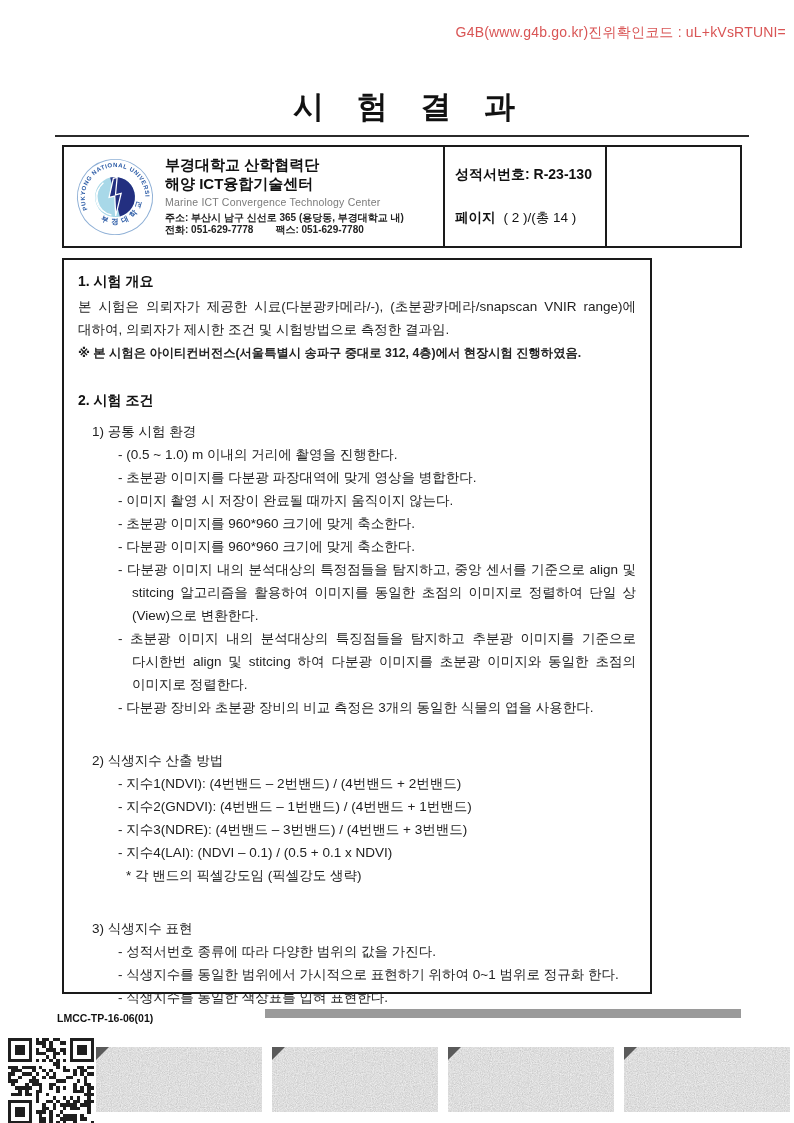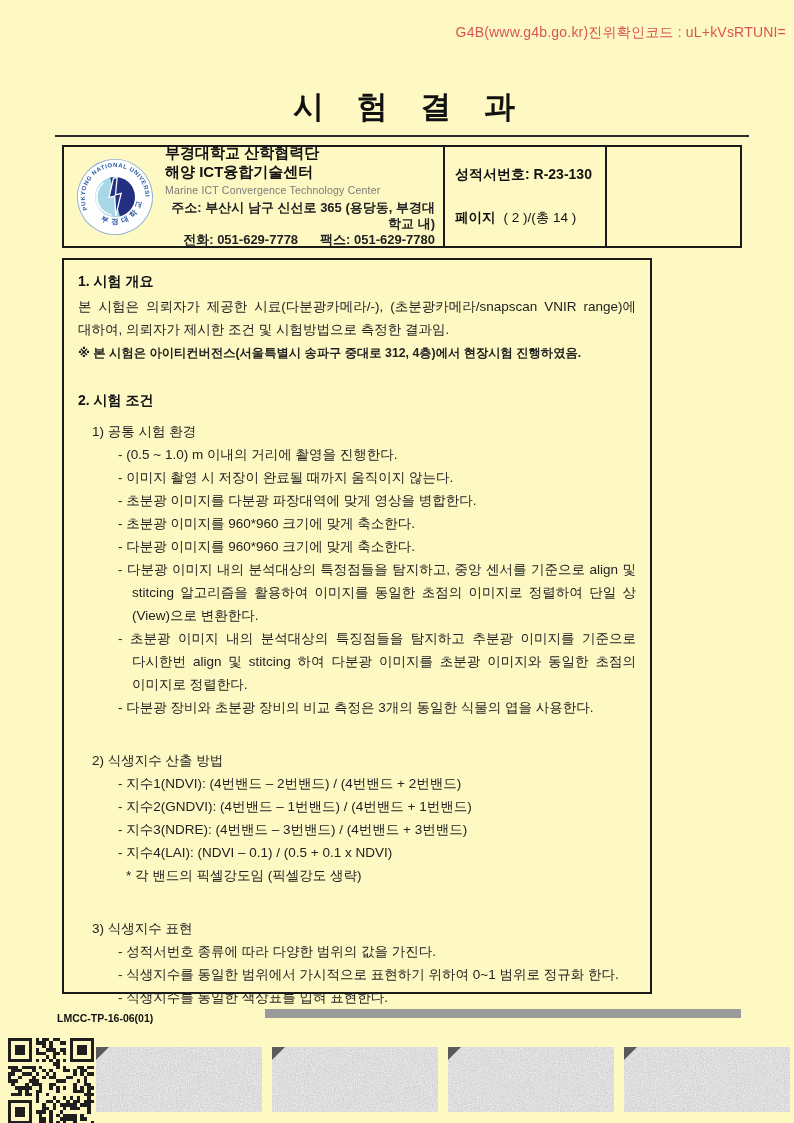--- a/index.html
+++ b/index.html
@@ -1,16 +1,16 @@
 <!DOCTYPE html>
 <html><head>
 <meta charset="utf-8">
 <style>
   html,body{margin:0;padding:0;background:#e8e8e8;}
-  .page{position:relative;width:794px;height:1123px;margin:0 auto;background:#fef9c3;
+  .page{position:relative;width:794px;height:1123px;margin:0 auto;background:#ffffff;
         font-family:"Liberation Sans","DejaVu Sans",sans-serif;color:#1c1c1c;overflow:hidden;}
 
   .g4b{position:absolute;top:24px;right:8px;font-size:14px;color:#d95555;letter-spacing:0.2px;}
 
   .doc-title{position:absolute;top:86px;left:0;width:100%;text-align:center;
              font-size:31px;font-weight:bold;letter-spacing:12px;text-indent:12px;color:#111;padding-left:7px;}
 
   .title-rule{position:absolute;top:135px;left:55px;width:694px;height:0;border-top:2px solid #2b2b2b;}
 
   
@@ -18,21 +18,21 @@
        display:flex;box-sizing:border-box;}
   .hdr-cell1{width:381px;border-right:2px solid #1a1a1a;box-sizing:border-box;
              display:flex;align-items:center;gap:11px;padding:6px 8px 6px 12px;}
   .hdr-cell2{width:162px;border-right:2px solid #1a1a1a;box-sizing:border-box;
              display:flex;flex-direction:column;justify-content:center;gap:25px;padding:6px 6px 6px 10px;}
   .hdr-cell3{flex:1;}
   .logo-wrap{width:78px;height:78px;flex:0 0 78px;transform:rotate(-14deg);}
   .org{display:flex;flex-direction:column;line-height:1.25;}
   .org-kr{font-size:15px;font-weight:bold;color:#111;}
   .org-en{font-size:10.5px;color:#7a7a7a;margin:2px 0 3px 0;letter-spacing:0.2px;}
-  .org-addr,.org-tel{font-size:13px;font-weight:bold;color:#222;text-align:right;}
+  .org-addr,.org-tel{font-size:10px;font-weight:bold;color:#222;}
   .org-tel .sep{display:inline-block;width:22px;}
   .rep-line{font-size:14px;font-weight:bold;color:#111;white-space:nowrap;}
   .page-line{font-size:13.5px;color:#111;white-space:nowrap;}
   .page-line .lbl{font-weight:bold;margin-right:8px;}
 
   
   .bodybox{position:absolute;top:258px;left:62px;width:590px;height:736px;border:2px solid #1a1a1a;
            box-sizing:border-box;padding:10px 14px 0 14px;font-size:13.5px;line-height:23px;color:#222;}
   .sec-h{font-size:14px;font-weight:bold;color:#111;}
   .para{margin-top:2px;text-align:justify;word-break:keep-all;}
@@ -97,22 +97,22 @@
 
   <div class="bodybox">
     <div class="sec-h">1. 시험 개요</div>
     <div class="para">본 시험은 의뢰자가 제공한 시료(다분광카메라/-), (초분광카메라/snapscan VNIR range)에 대하여, 의뢰자가 제시한 조건 및 시험방법으로 측정한 결과임.</div>
     <div class="note-bold">※ 본 시험은 아이티컨버전스(서울특별시 송파구 중대로 312, 4층)에서 현장시험 진행하였음.</div>
 
     <div class="sec-h mt24">2. 시험 조건</div>
 
     <div class="grp-h mt10">1) 공통 시험 환경</div>
     <div class="bullet">- (0.5 ~ 1.0) m 이내의 거리에 촬영을 진행한다.</div>
+    <div class="bullet">- 초분광 이미지를 다분광 파장대역에 맞게 영상을 병합한다.</div>
     <div class="bullet">- 이미지 촬영 시 저장이 완료될 때까지 움직이지 않는다.</div>
-    <div class="bullet">- 초분광 이미지를 다분광 파장대역에 맞게 영상을 병합한다.</div>
     <div class="bullet">- 초분광 이미지를 960*960 크기에 맞게 축소한다.</div>
     <div class="bullet">- 다분광 이미지를 960*960 크기에 맞게 축소한다.</div>
     <div class="bullet">- 다분광 이미지 내의 분석대상의 특정점들을 탐지하고, 중앙 센서를 기준으로 align 및 stitcing 알고리즘을 활용하여 이미지를 동일한 초점의 이미지로 정렬하여 단일 상(View)으로 변환한다.</div>
     <div class="bullet">- 초분광 이미지 내의 분석대상의 특징점들을 탐지하고 추분광 이미지를 기준으로 다시한번 align 및 stitcing 하여 다분광 이미지를 초분광 이미지와 동일한 초점의 이미지로 정렬한다.</div>
     <div class="bullet">- 다분광 장비와 초분광 장비의 비교 측정은 3개의 동일한 식물의 엽을 사용한다.</div>
 
     <div class="grp-h mt30">2) 식생지수 산출 방법</div>
     <div class="bullet">- 지수1(NDVI): (4번밴드 – 2번밴드) / (4번밴드 + 2번밴드)</div>
     <div class="bullet">- 지수2(GNDVI): (4번밴드 – 1번밴드) / (4번밴드 + 1번밴드)</div>
     <div class="bullet">- 지수3(NDRE): (4번밴드 – 3번밴드) / (4번밴드 + 3번밴드)</div>

